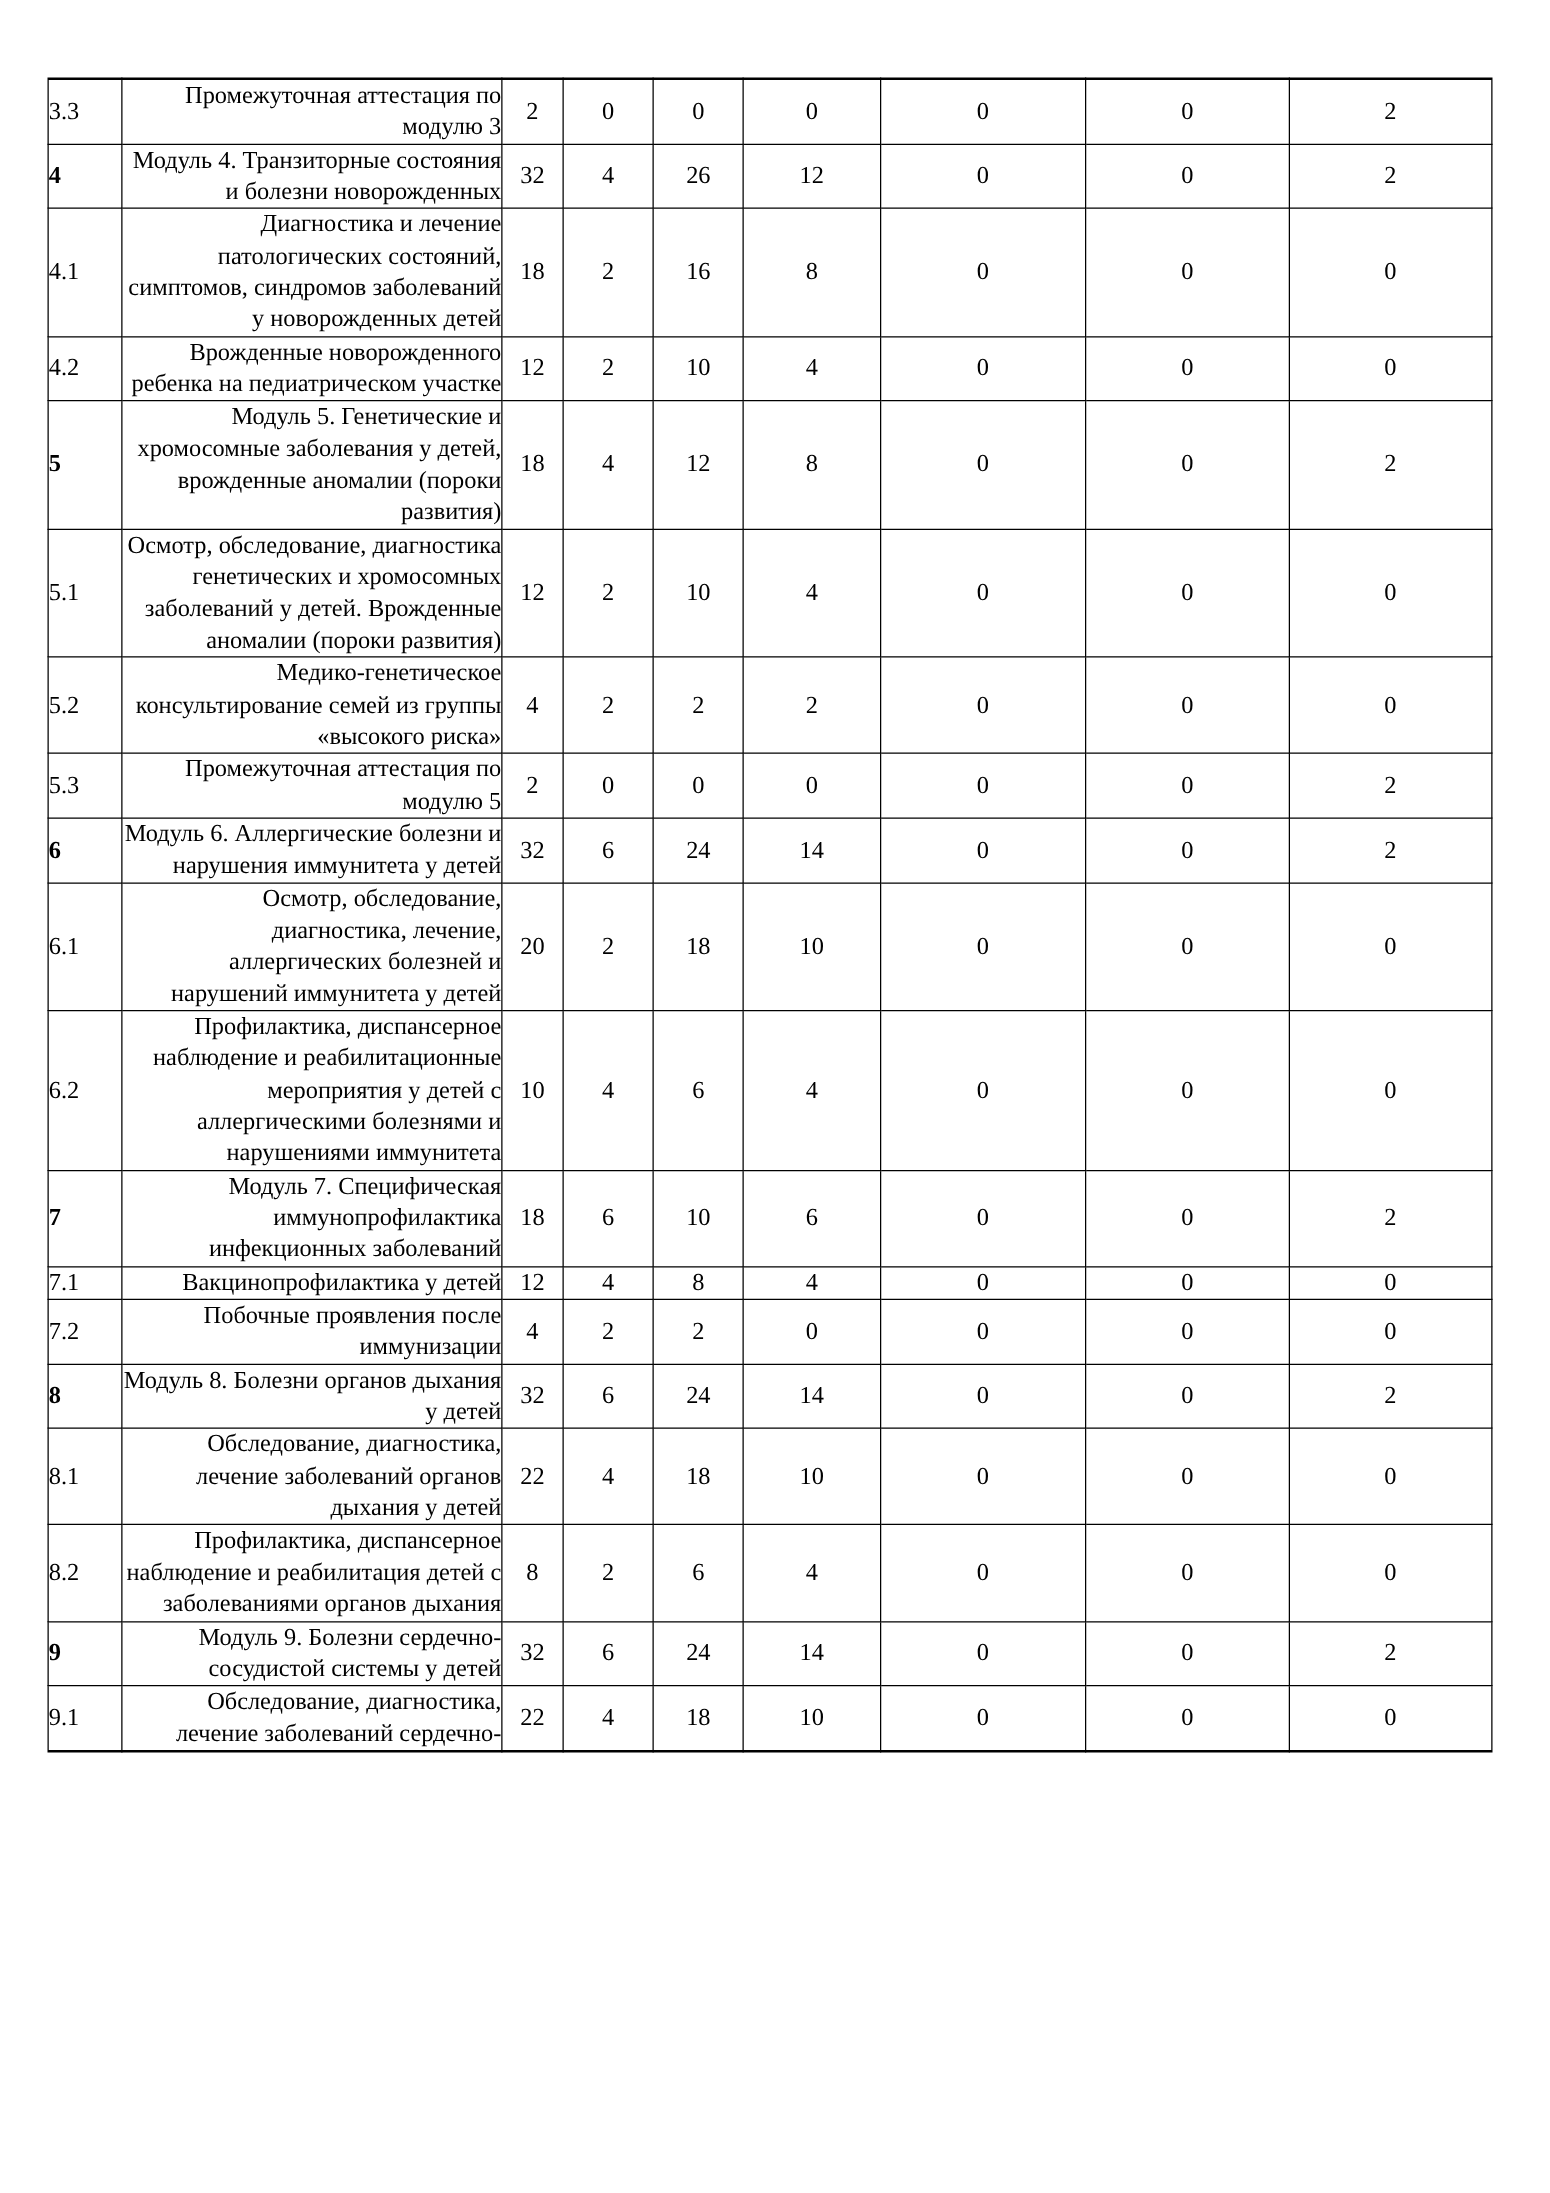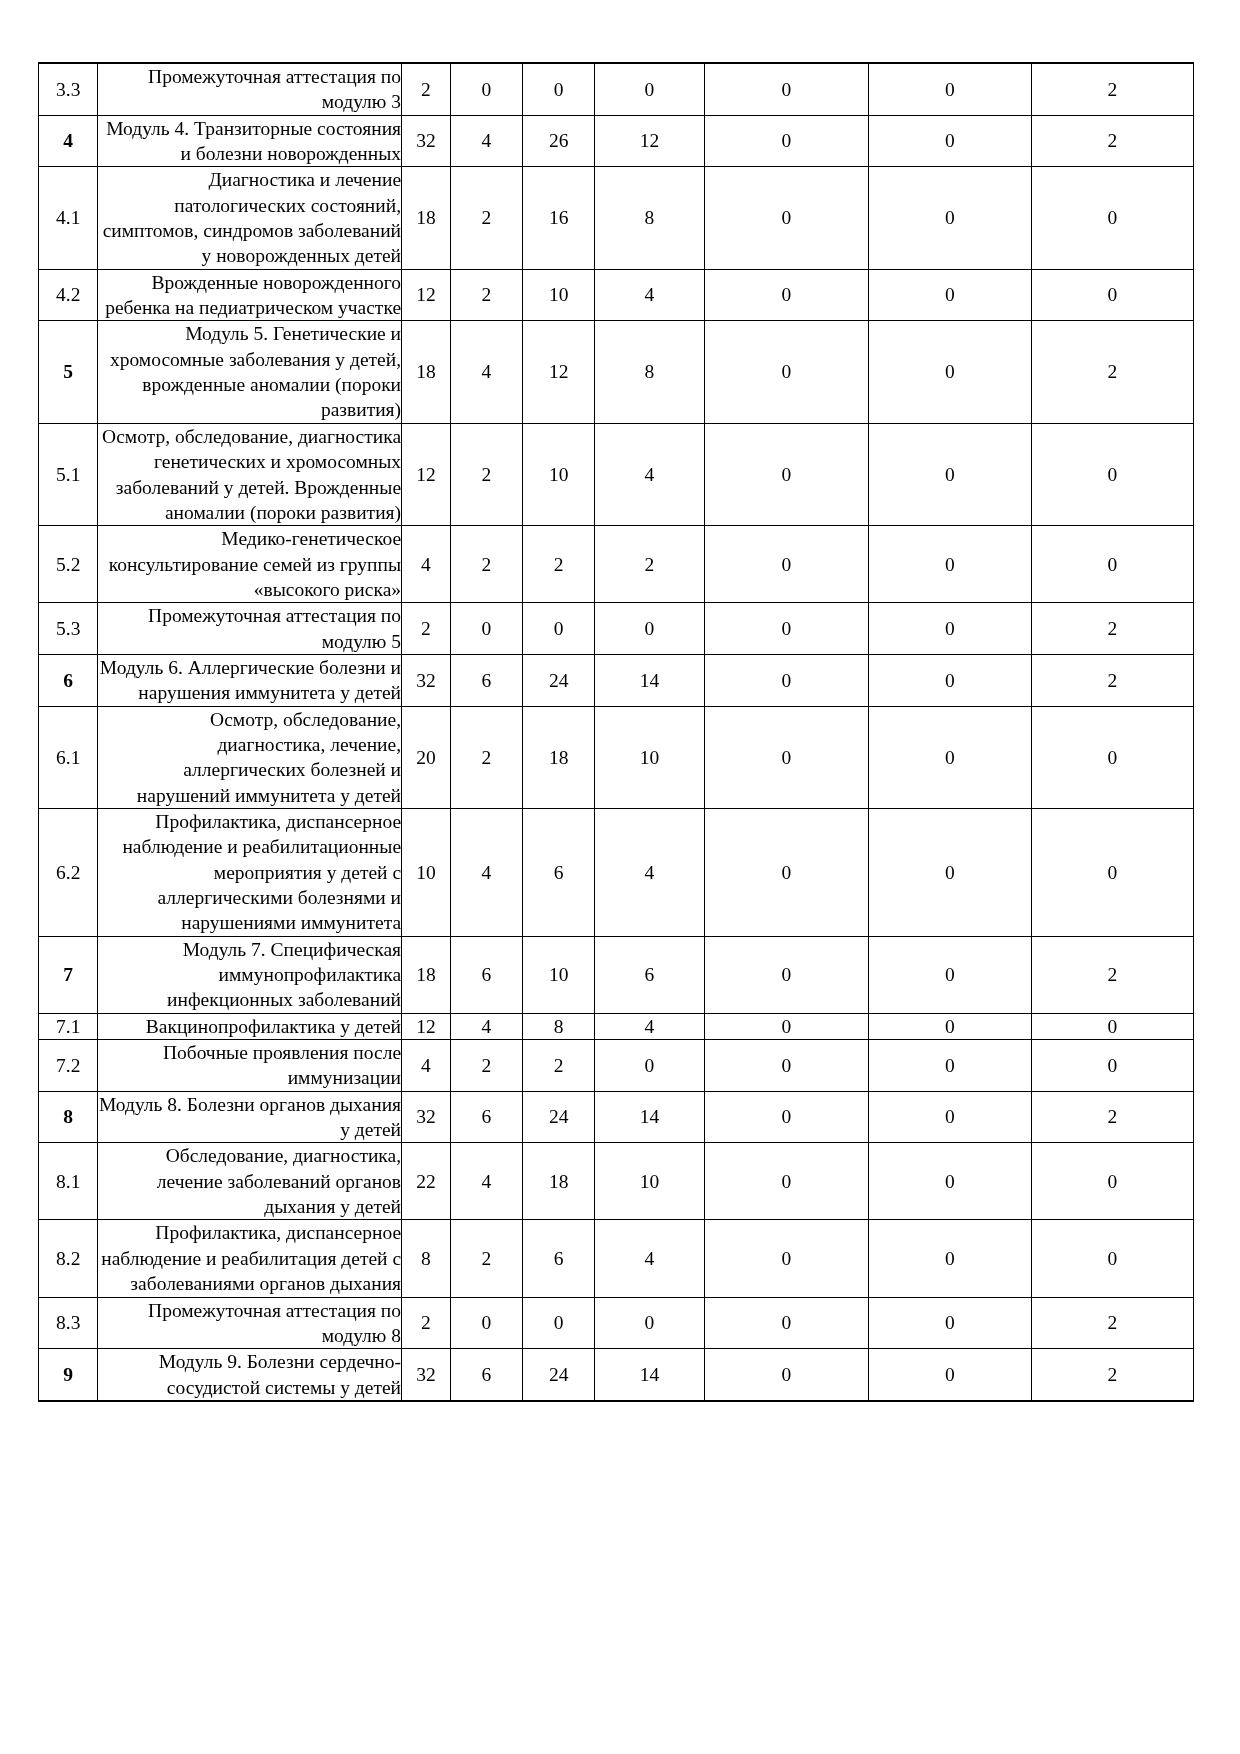--- a/index.html
+++ b/index.html
@@ -46,21 +46,20 @@
   col.c-name { width: 286px; }
   col.c-n1   { width: 46px; }
   col.c-n2   { width: 68px; }
   col.c-n3   { width: 68px; }
   col.c-n4   { width: 103px; }
   col.c-n5   { width: 155px; }
   col.c-n6   { width: 153px; }
   col.c-n7   { width: 153px; }
 
   td.idx {
-    text-align: center;
     vertical-align: top;
     padding: 5px 2px 4px 2px;
     white-space: nowrap;
     margin-top: 24px;
   }
   td.name {
     text-align: right;
     vertical-align: top;
     padding: 5px 6px 5px 9px;
   }
@@ -274,38 +273,38 @@
             <td class="idx">8.2</td>
             <td class="name">Профилактика, диспансерное наблюдение и реабилитация детей с заболеваниями органов дыхания</td>
             <td class="num">8</td>
             <td class="num">2</td>
             <td class="num">6</td>
             <td class="num">4</td>
             <td class="num">0</td>
             <td class="num">0</td>
             <td class="num">0</td>
           </tr>
-          <tr>
-            <td class="idx">8.3</td>
-            <td class="name">Промежуточная аттестация по модулю 8</td>
-            <td class="num">2</td>
-            <td class="num">0</td>
-            <td class="num">0</td>
-            <td class="num">0</td>
-            <td class="num">0</td>
-            <td class="num">0</td>
-            <td class="num">2</td>
-          </tr>
           <tr class="module">
             <td class="idx">9</td>
             <td class="name">Модуль 9. Болезни сердечно-сосудистой системы у детей</td>
             <td class="num">32</td>
             <td class="num">6</td>
             <td class="num">24</td>
             <td class="num">14</td>
             <td class="num">0</td>
             <td class="num">0</td>
             <td class="num">2</td>
+          </tr>
+          <tr>
+            <td class="idx">9.1</td>
+            <td class="name">Обследование, диагностика, лечение заболеваний сердечно-</td>
+            <td class="num">22</td>
+            <td class="num">4</td>
+            <td class="num">18</td>
+            <td class="num">10</td>
+            <td class="num">0</td>
+            <td class="num">0</td>
+            <td class="num">0</td>
           </tr>
         </tbody>
     </table>
   </div>
 </div>
 
 </body></html>

